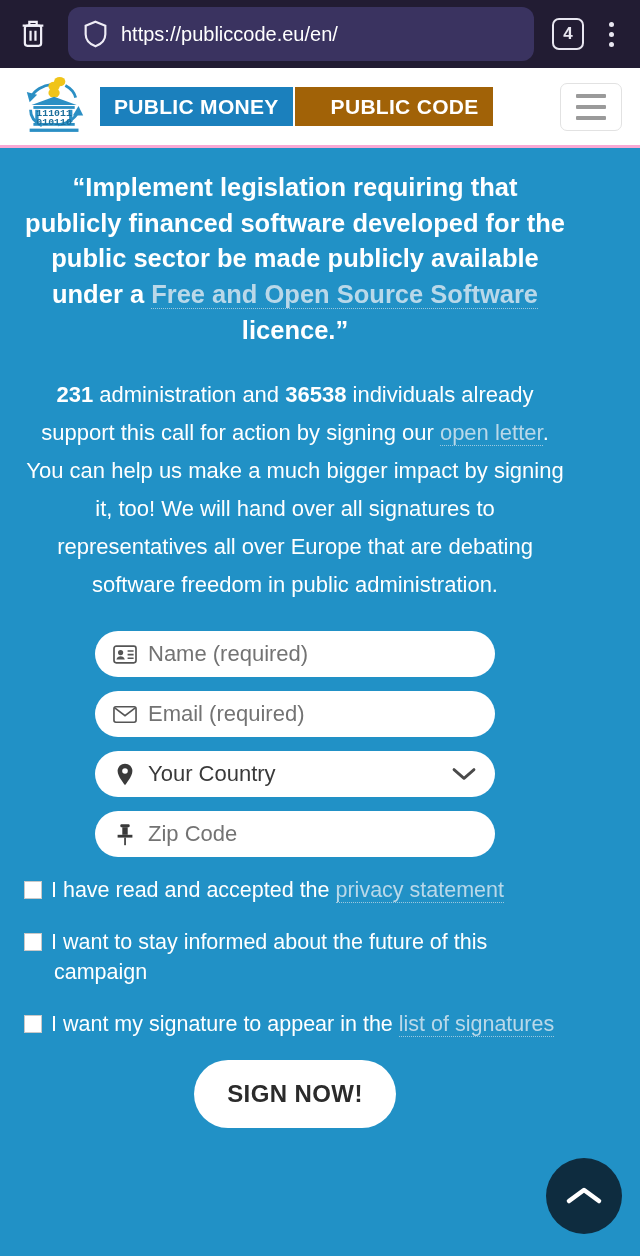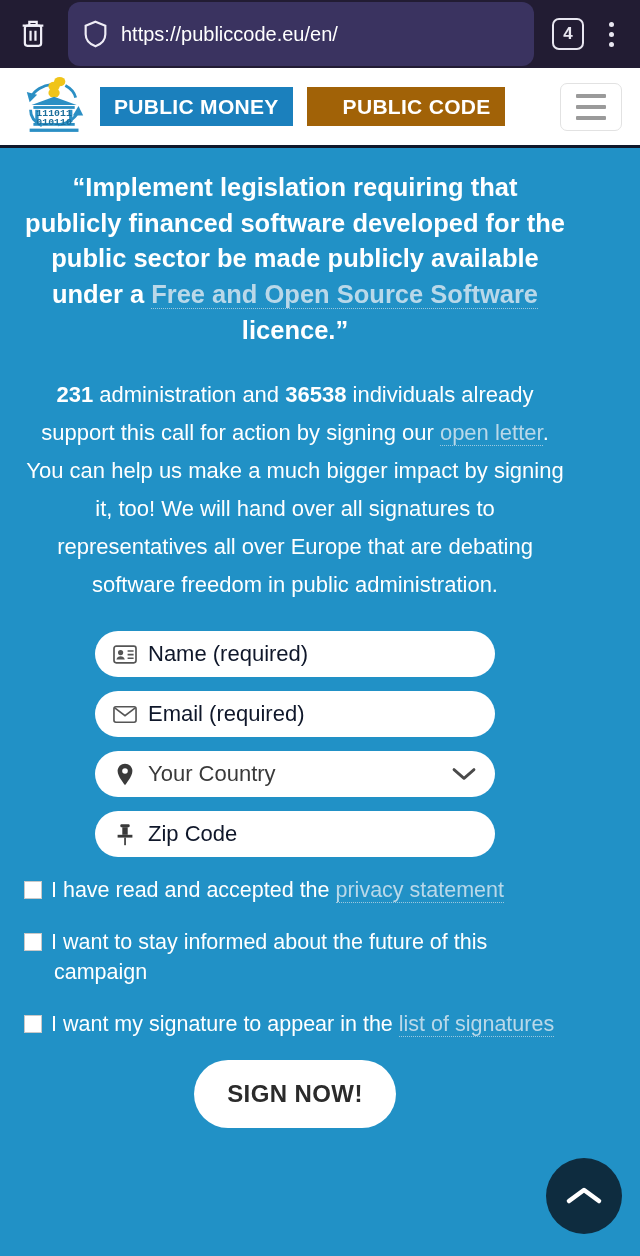--- a/index.html
+++ b/index.html
@@ -14,21 +14,21 @@
   
   #browser-bar {
     height: 68px; width: 640px;
     background: #221c33;
     display: flex; align-items: center;
     padding: 0 10px;
     gap: 8px;
   }
   #trash-btn { width: 46px; height: 46px; display:flex; align-items:center; justify-content:center; flex:0 0 auto;}
   #url-bar {
-    flex: 1 1 auto; height: 64px;
+    flex: 1 1 auto; height: 54px;
     background: #3a3360;
     border-radius: 12px;
     display: flex; align-items: center;
     padding: 0 14px; gap: 12px;
     margin-left: 4px;
   }
   #url-text {
     color: #ffffff; font-size: 20px;
     font-family: "Liberation Sans", sans-serif;
     white-space: nowrap; overflow: hidden;
@@ -46,25 +46,25 @@
     display:flex; flex-direction: column; align-items:center; justify-content:center; gap:5px;
   }
   #browser-menu-btn i { display:block; width:5px; height:5px; border-radius:50%; background:#e8e6f0; }
 
   
   #site-header {
     height: 80px; width: 640px;
     background: #ffffff;
     display: flex; align-items: center;
     padding: 0 18px;
-    border-bottom: 3px solid #0f172a;
+    border-bottom: 3px solid #f9a8d4;
     position: relative;
   }
   #logo { width: 74px; height: 62px; flex: 0 0 auto; }
-  #brand-badges { display: flex; align-items: center; gap: 14px; margin-left: 8px; }
+  #brand-badges { display: flex; align-items: center; gap: 2px; margin-left: 8px; }
   .badge {
     color: #ffffff; font-weight: bold; font-size: 21px;
     letter-spacing: .3px;
     padding: 9px 14px;
     line-height: 1;
   }
   #badge-money { background: #1b80bd; }
   #badge-code  { background: #a16207; padding-left: 36px; }
   #hamburger-btn {
     position: absolute; right: 18px; top: 50%; transform: translateY(-50%);
@@ -111,21 +111,21 @@
     width: 400px; margin: 0 auto 14px auto;
     height: 46px;
     background: #ffffff;
     border-radius: 23px;
     display: flex; align-items: center;
     padding: 0 18px;
     gap: 11px;
   }
   .field-icon { flex: 0 0 auto; display:flex; align-items:center; justify-content:center; width: 24px; }
   .field-text { font-size: 22px; font-family: "Liberation Sans", sans-serif; }
-  .placeholder { color: #0f172a; }
+  .placeholder { color: #737373; }
   .value { color: #3a3a3a; }
   .chevron-slot { margin-left: auto; flex: 0 0 auto; display:flex; align-items:center; }
 
   
   #consents { margin-top: 18px; padding: 0 10px; }
   .consent-row {
     color: #ffffff; font-size: 21.5px;
     line-height: 1.42;
     margin-bottom: 21px;
     text-indent: -30px;

